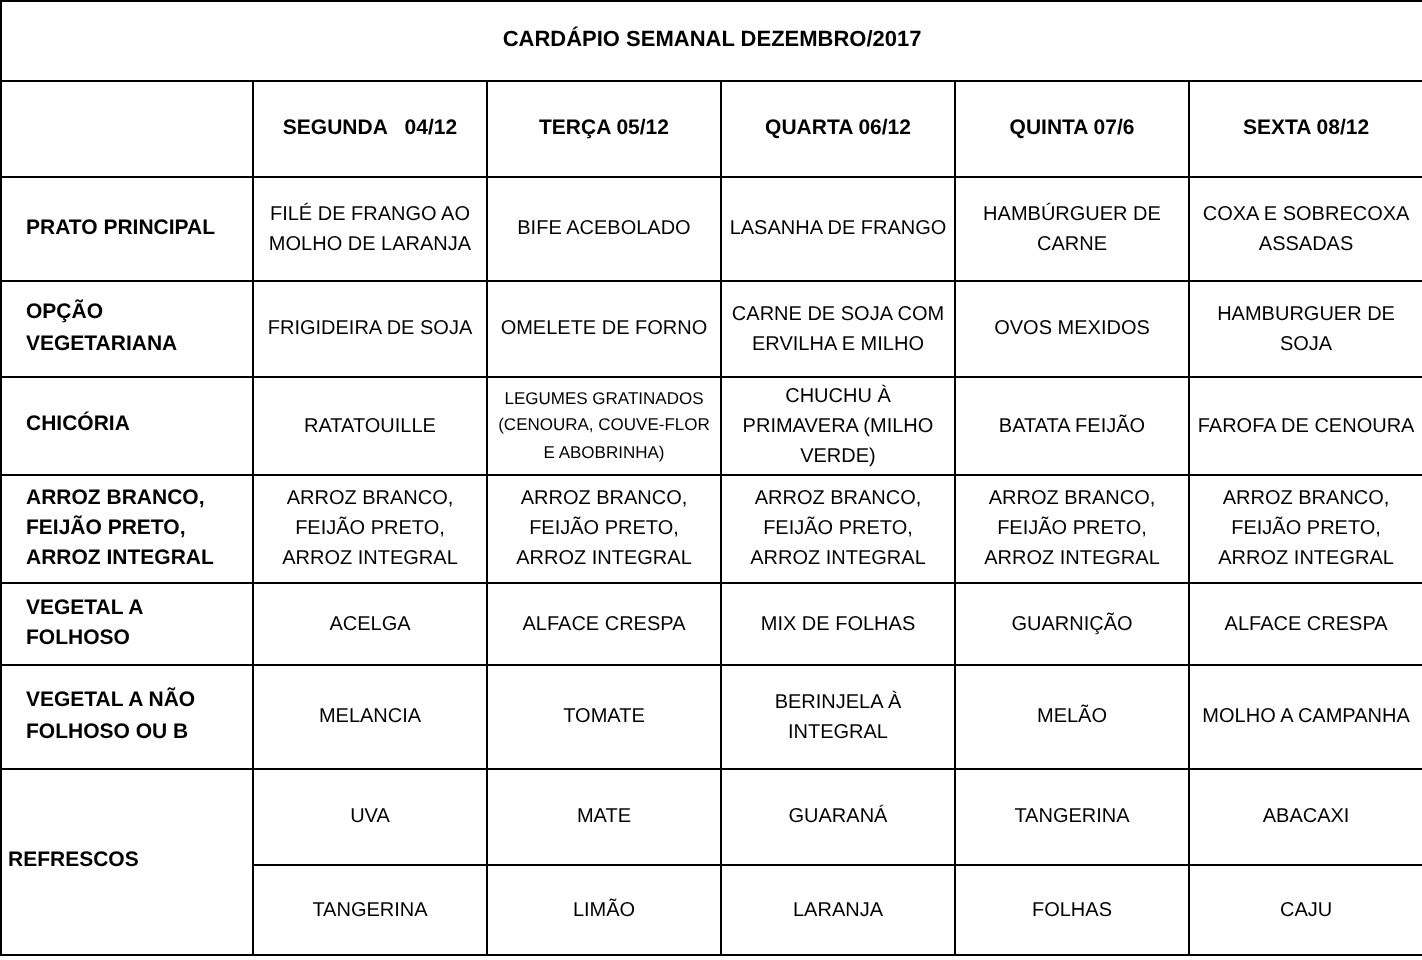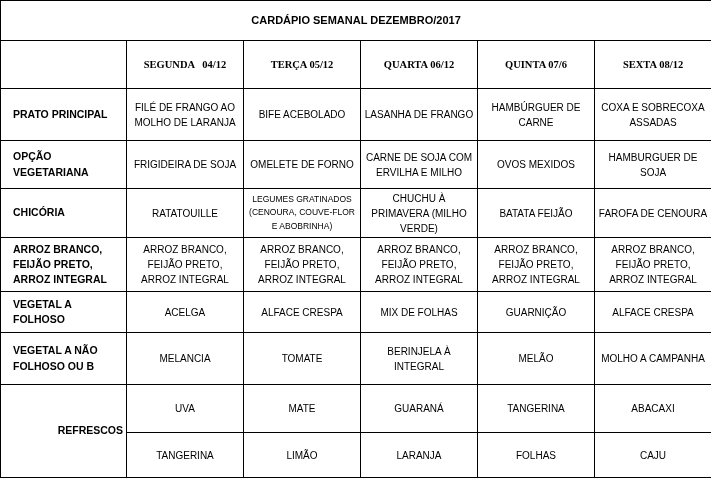--- a/index.html
+++ b/index.html
@@ -28,31 +28,30 @@
     overflow: hidden;
   }
   td.title-cell {
     font-weight: 700;
     font-size: 11px;
   }
   td.day-header {
     font-weight: 700;
     font-size: 10.5px;
     white-space: pre-wrap;
-    font-family: Liberation Serif, serif;
   }
   td.lbl {
     font-weight: 700;
     text-align: left;
     font-size: 10.5px;
     padding-left: 12px;
     line-height: 1.45;
   }
   td.lbl-center {
-    text-align: right;
+    text-align: left;
     padding-left: 3px;
   }
   td.small-text {
     font-size: 8.5px;
     line-height: 1.55;
   }
 </style>
 </head>
 <body>
 

